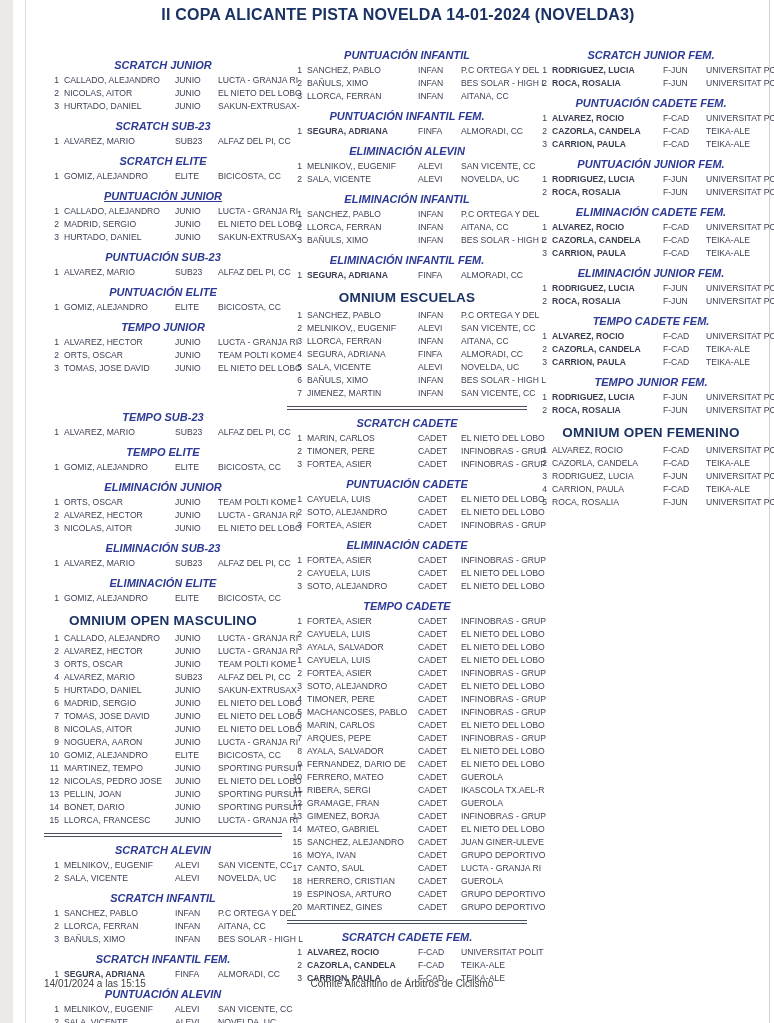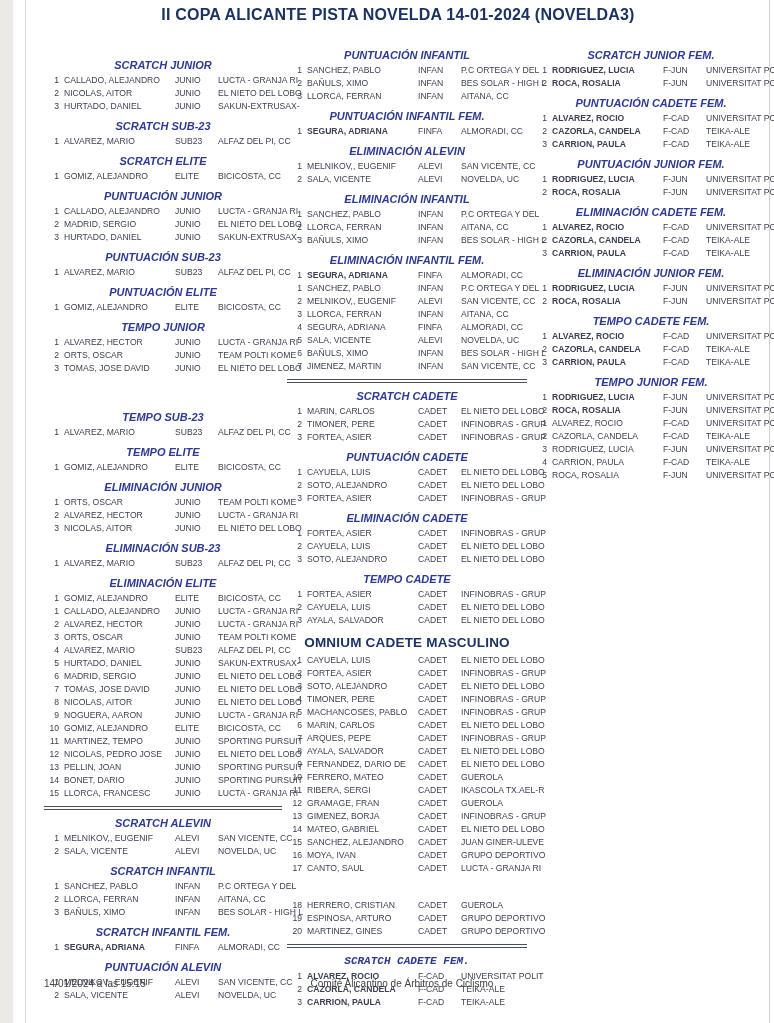--- a/index.html
+++ b/index.html
@@ -85,21 +85,21 @@
     <div class="section">
       <div class="section-title" style="color: rgb(44, 58, 148);">SCRATCH ELITE</div>
       <div class="row" style="color: rgb(58, 63, 83);">
         <span class="pos">1</span>
         <span class="name">GOMIZ, ALEJANDRO</span>
         <span class="cat">ELITE</span>
         <span class="club">BICICOSTA, CC</span>
       </div>
     </div>
     <div class="section">
-      <div class="section-title" style="color: rgb(44, 58, 148);">PUNTUACIÓN JUNIOR</div>
+      <div class="section-title" style="color: rgb(44, 58, 148); text-decoration: underline;">PUNTUACIÓN JUNIOR</div>
       <div class="row" style="color: rgb(58, 63, 83);">
         <span class="pos">1</span>
         <span class="name">CALLADO, ALEJANDRO</span>
         <span class="cat">JUNIO</span>
         <span class="club">LUCTA - GRANJA RI</span>
       </div>
       <div class="row" style="color: rgb(58, 63, 83);">
         <span class="pos">2</span>
         <span class="name">MADRID, SERGIO</span>
         <span class="cat">JUNIO</span>
@@ -202,20 +202,21 @@
     <div class="section">
       <div class="section-title" style="color: rgb(44, 58, 148);">ELIMINACIÓN ELITE</div>
       <div class="row" style="color: rgb(58, 63, 83);">
         <span class="pos">1</span>
         <span class="name">GOMIZ, ALEJANDRO</span>
         <span class="cat">ELITE</span>
         <span class="club">BICICOSTA, CC</span>
       </div>
     </div>
     <div class="section">
+      <div class="section-title omnium" style="color: rgb(27, 50, 100);">OMNIUM OPEN MASCULINO</div>
       <div class="row" style="color: rgb(58, 63, 83);">
         <span class="pos">1</span>
         <span class="name">CALLADO, ALEJANDRO</span>
         <span class="cat">JUNIO</span>
         <span class="club">LUCTA - GRANJA RI</span>
       </div>
       <div class="row" style="color: rgb(58, 63, 83);">
         <span class="pos">2</span>
         <span class="name">ALVAREZ, HECTOR</span>
         <span class="cat">JUNIO</span>
@@ -432,20 +433,21 @@
     <div class="section">
       <div class="section-title" style="color: rgb(44, 58, 148);">ELIMINACIÓN INFANTIL FEM.</div>
       <div class="row bold" style="color: rgb(58, 63, 83);">
         <span class="pos">1</span>
         <span class="name">SEGURA, ADRIANA</span>
         <span class="cat">FINFA</span>
         <span class="club">ALMORADI, CC</span>
       </div>
     </div>
     <div class="section">
+      <div class="section-title omnium" style="color: rgb(27, 50, 100);">OMNIUM ESCUELAS</div>
       <div class="row" style="color: rgb(58, 63, 83);">
         <span class="pos">1</span>
         <span class="name">SANCHEZ, PABLO</span>
         <span class="cat">INFAN</span>
         <span class="club">P.C ORTEGA Y DEL</span>
       </div>
       <div class="row" style="color: rgb(58, 63, 83);">
         <span class="pos">2</span>
         <span class="name">MELNIKOV,, EUGENIF</span>
         <span class="cat">ALEVI</span>
@@ -561,21 +563,20 @@
         <span class="club">EL NIETO DEL LOBO</span>
       </div>
       <div class="row" style="color: rgb(58, 63, 83);">
         <span class="pos">3</span>
         <span class="name">AYALA, SALVADOR</span>
         <span class="cat">CADET</span>
         <span class="club">EL NIETO DEL LOBO</span>
       </div>
     </div>
     <div class="section">
-      <div class="section-title omnium" style="color: rgb(27, 50, 100);">OMNIUM CADETE MASCULINO</div>
       <div class="row" style="color: rgb(58, 63, 83);">
         <span class="pos">1</span>
         <span class="name">CAYUELA, LUIS</span>
         <span class="cat">CADET</span>
         <span class="club">EL NIETO DEL LOBO</span>
       </div>
       <div class="row" style="color: rgb(58, 63, 83);">
         <span class="pos">2</span>
         <span class="name">FORTEA, ASIER</span>
         <span class="cat">CADET</span>
@@ -664,42 +665,42 @@
         <span class="name">MOYA, IVAN</span>
         <span class="cat">CADET</span>
         <span class="club">GRUPO DEPORTIVO</span>
       </div>
       <div class="row" style="color: rgb(58, 63, 83);">
         <span class="pos">17</span>
         <span class="name">CANTO, SAUL</span>
         <span class="cat">CADET</span>
         <span class="club">LUCTA - GRANJA RI</span>
       </div>
-      <div class="row" style="color: rgb(58, 63, 83); margin-top: 24px;">
+      <div class="row" style="color: rgb(58, 63, 83);">
         <span class="pos">18</span>
         <span class="name">HERRERO, CRISTIAN</span>
         <span class="cat">CADET</span>
         <span class="club">GUEROLA</span>
       </div>
       <div class="row" style="color: rgb(58, 63, 83);">
         <span class="pos">19</span>
         <span class="name">ESPINOSA, ARTURO</span>
         <span class="cat">CADET</span>
         <span class="club">GRUPO DEPORTIVO</span>
       </div>
       <div class="row" style="color: rgb(58, 63, 83);">
         <span class="pos">20</span>
         <span class="name">MARTINEZ, GINES</span>
         <span class="cat">CADET</span>
         <span class="club">GRUPO DEPORTIVO</span>
       </div>
     </div>
     <div class="divider" style="border-top-color: rgb(74, 79, 96); border-bottom-color: rgb(74, 79, 96);"></div>
     <div class="section">
-      <div class="section-title" style="color: rgb(44, 58, 148); font-family: Liberation Mono, monospace;">SCRATCH CADETE FEM.</div>
+      <div class="section-title" style="color: rgb(44, 58, 148);">SCRATCH CADETE FEM.</div>
       <div class="row bold" style="color: rgb(58, 63, 83);">
         <span class="pos">1</span>
         <span class="name">ALVAREZ, ROCIO</span>
         <span class="cat">F-CAD</span>
         <span class="club">UNIVERSITAT POLIT</span>
       </div>
       <div class="row bold" style="color: rgb(58, 63, 83);">
         <span class="pos">2</span>
         <span class="name">CAZORLA, CANDELA</span>
         <span class="cat">F-CAD</span>
@@ -831,20 +832,21 @@
         <span class="club">UNIVERSITAT POLIT</span>
       </div>
       <div class="row bold" style="color: rgb(58, 63, 83);">
         <span class="pos">2</span>
         <span class="name">ROCA, ROSALIA</span>
         <span class="cat">F-JUN</span>
         <span class="club">UNIVERSITAT POLIT</span>
       </div>
     </div>
     <div class="section">
+      <div class="section-title omnium" style="color: rgb(27, 50, 100);">OMNIUM OPEN FEMENINO</div>
       <div class="row" style="color: rgb(58, 63, 83);">
         <span class="pos">1</span>
         <span class="name">ALVAREZ, ROCIO</span>
         <span class="cat">F-CAD</span>
         <span class="club">UNIVERSITAT POLIT</span>
       </div>
       <div class="row" style="color: rgb(58, 63, 83);">
         <span class="pos">2</span>
         <span class="name">CAZORLA, CANDELA</span>
         <span class="cat">F-CAD</span>

